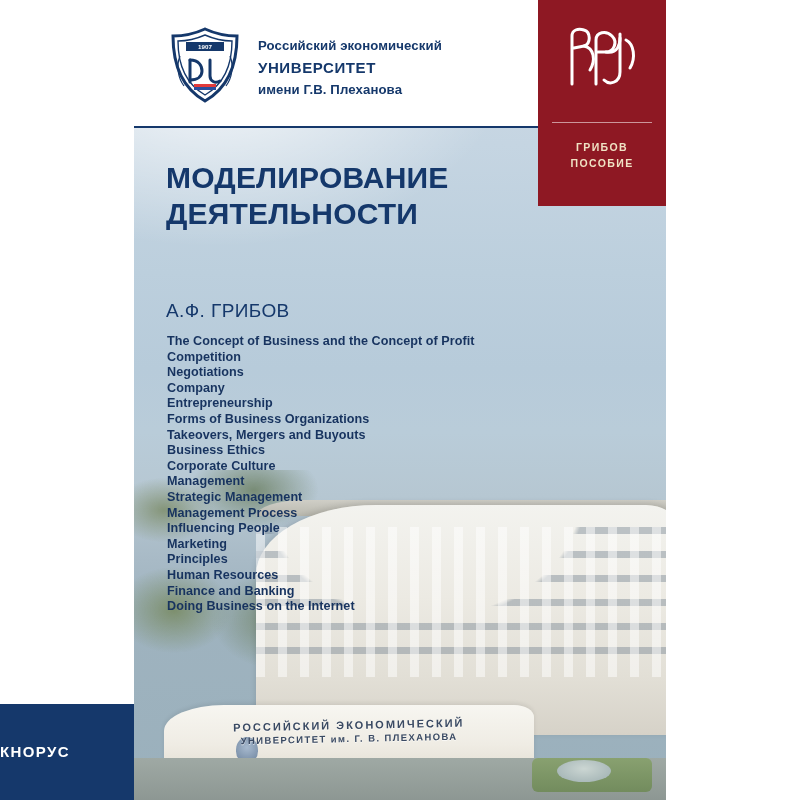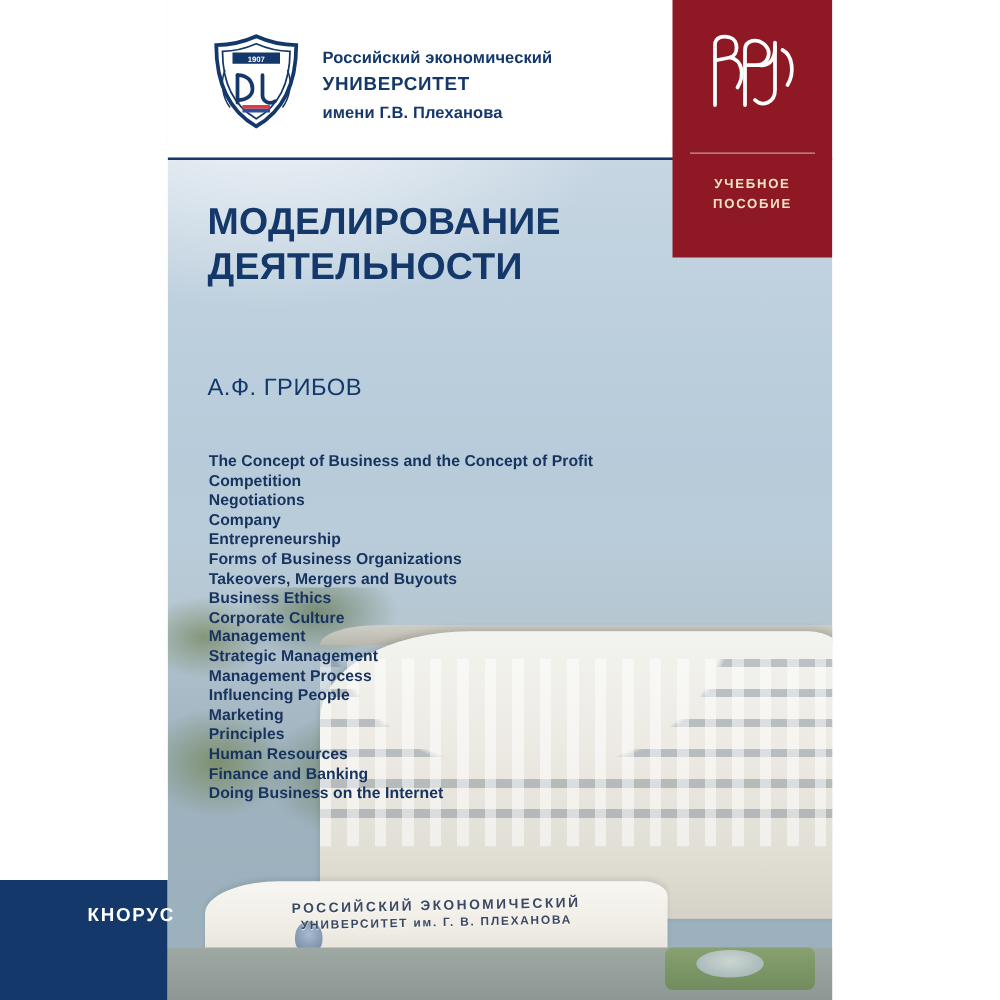--- a/index.html
+++ b/index.html
@@ -269,21 +269,21 @@
     color: #15386b;
     font-weight: normal;
     font-size: 19px;
     letter-spacing: .4px;
   }
 
   
   .contents {
     position: absolute;
     left: 33px;
-    top: 362px;
+    top: 334px;
     width: 400px;
     color: #17335f;
     font-weight: bold;
     font-size: 12.6px;
     line-height: 15.6px;
     letter-spacing: .05px;
   }
   .contents div { white-space: nowrap; }
 
   
@@ -291,23 +291,23 @@
     position: absolute;
     left: 0;
     top: 704px;
     width: 134px;
     height: 96px;
     background: #15386b;
   }
   .publisher-label {
     position: absolute;
     left: 0;
-    top: 724px;
+    top: 743px;
     width: 140px;
-    text-align: right;
+    text-align: left;
     color: #ffffff;
     font-weight: bold;
     font-size: 15px;
     letter-spacing: 1.4px;
   }
   .left-margin-top {
     position: absolute;
     left: 0; top: 0;
     width: 134px; height: 704px;
     background: #ffffff;
@@ -385,21 +385,21 @@
             <path d="M22 28 C32 30 34 42 28 52"></path>
             <path d="M34 66 L34 22 C34 14 44 12 50 18 C56 24 52 34 44 34 L36 34"></path>
             <path d="M44 34 C56 36 58 26 58 20"></path>
             <path d="M58 16 L58 54 C58 64 48 68 42 62"></path>
             <path d="M64 22 C72 26 74 40 68 50"></path>
           </g>
         </svg>
       </div>
       <div class="ribbon-divider"></div>
       <div class="ribbon-text">
-        <div>УЧЕБНОЕ</div>
+        <div>ГРИБОВ</div>
         <div>ПОСОБИЕ</div>
       </div>
     </div>
 
     <div class="title">
       <div>МОДЕЛИРОВАНИЕ</div>
       <div>ДЕЯТЕЛЬНОСТИ</div>
     </div>
 
     <div class="author">А.Ф. ГРИБОВ</div>

